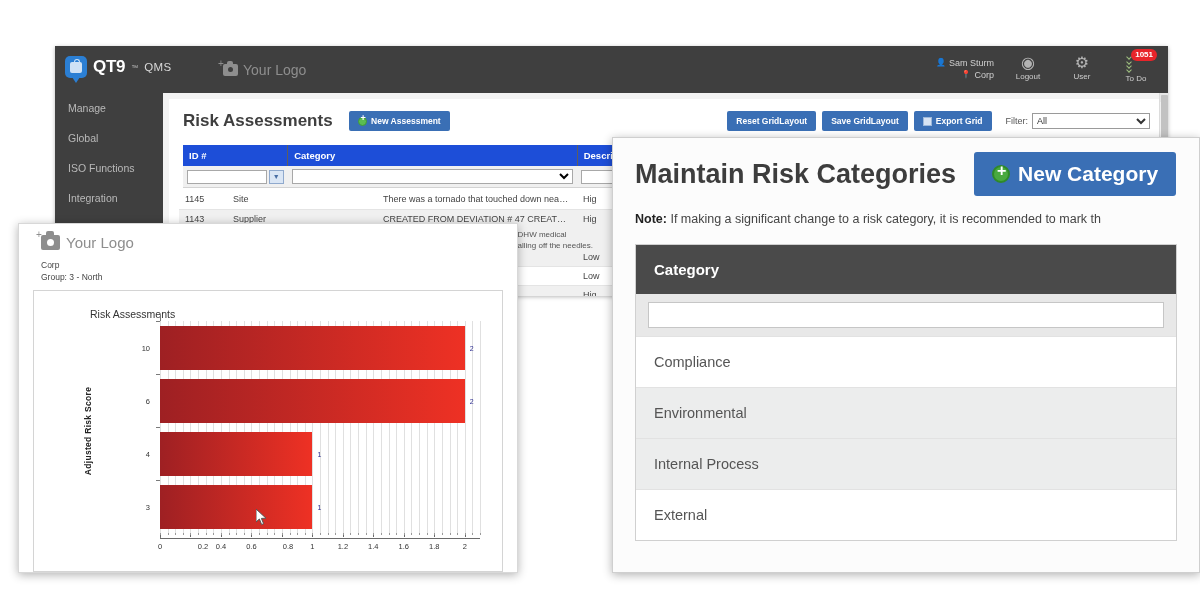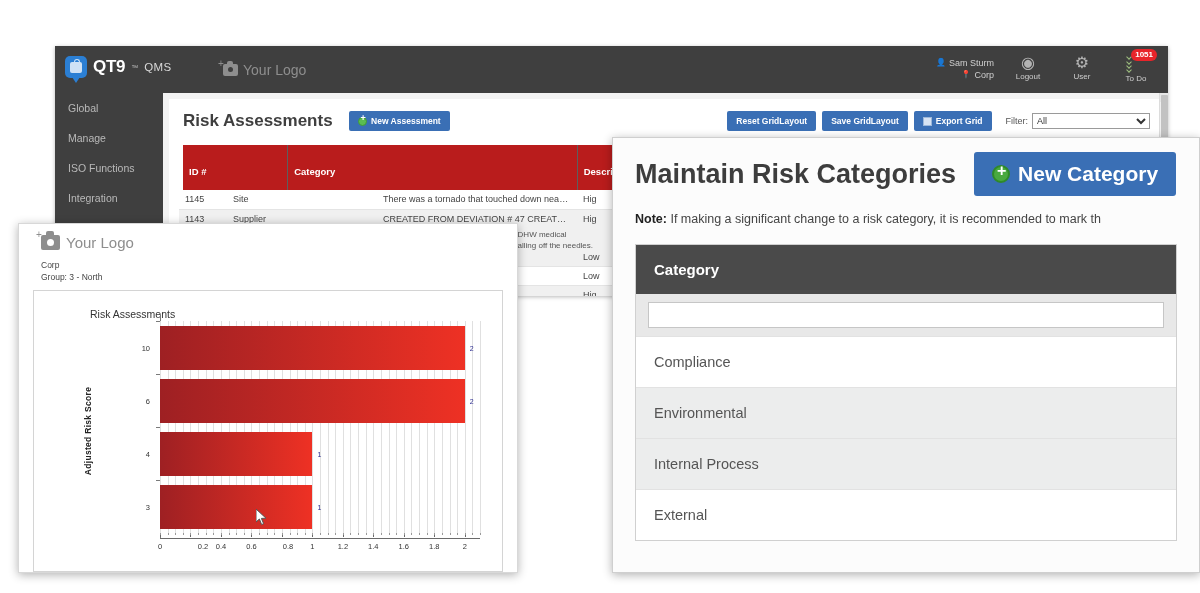--- a/index.html
+++ b/index.html
@@ -105,22 +105,22 @@
   .filter-wrap { display:flex; align-items:center; gap:4px; margin-left:8px; font-size:9px; color:#555; }
   .filter-sel {
     width:118px; height:16px; font-size:9px; border:1px solid #9a9a9a;
     background:#fff; color:#333; font-family:"Liberation Sans",sans-serif;
   }
 
   
   #grid { position:absolute; left:14px; top:46px; right:0; bottom:0; overflow:hidden; }
   table.grid { border-collapse:collapse; table-layout:fixed; width:1030px; font-size:9px; }
   table.grid th {
-    background:#b91c1c; color:#fff; font-size:9.5px; font-weight:bold;
-    text-align:left; padding:21px 6px; border-right:1px solid #5e5e5e; height:20px;
+    background:#1d4ed8; color:#fff; font-size:9.5px; font-weight:bold;
+    text-align:left; padding:5px 6px; border-right:1px solid #5e5e5e; height:20px;
   }
   table.grid td { padding:4px 6px; border-bottom:1px solid #e4e4e4; color:#444; height:19px; overflow:hidden; white-space:nowrap; text-overflow:ellipsis;}
   tr.filter-row td { background:#f0f0f0; padding:3px 4px; border-bottom:1px solid #d3d3d3;}
   tr.alt td { background:#f0f0f0; }
   .f-input { width:100%; height:14px; border:1px solid #a8a8a8; background:#fff; font-size:8px; padding:0 2px; font-family:"Liberation Sans",sans-serif;}
   .f-btn { width:15px; height:14px; border:1px solid #8fa9cd; background:#dae6f5; color:#4a6fa5; font-size:7px; line-height:12px; text-align:center; cursor:pointer; flex:none;}
   .f-cell { display:flex; gap:2px; align-items:center; }
   .f-sel { width:100%; height:15px; border:1px solid #a8a8a8; font-size:8px; background:#fff; font-family:"Liberation Sans",sans-serif;}
   .col-id{width:56px} .col-cat{width:155px} .col-desc{width:270px} .col-pri{width:70px}
 
@@ -236,22 +236,22 @@
           <span class="glyph">
             <span class="todo-lines"><b></b><b></b><b></b><b></b><span></span><span></span><span></span><span></span></span>
           </span>
           <span class="todo-badge">1051</span>
           <span>To Do</span>
         </div>
       </div>
     </div>
 
     <div id="app-sidebar">
+      <div class="side-item">Manage</div>
       <div class="side-item">Global</div>
-      <div class="side-item">Manage</div>
       <div class="side-item">ISO Functions</div>
       <div class="side-item">Integration</div>
       <div class="side-item">Doc. Control</div>
       <div class="side-item">Products</div>
     </div>
 
     <div id="app-content">
       <div id="content-card">
 
         <span class="page-title">Risk Assessments</span>

